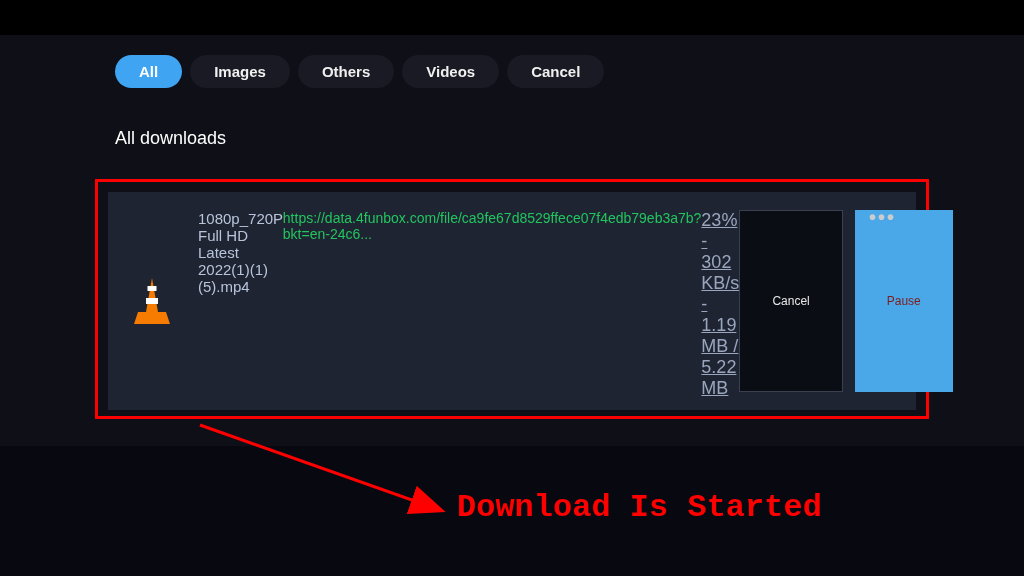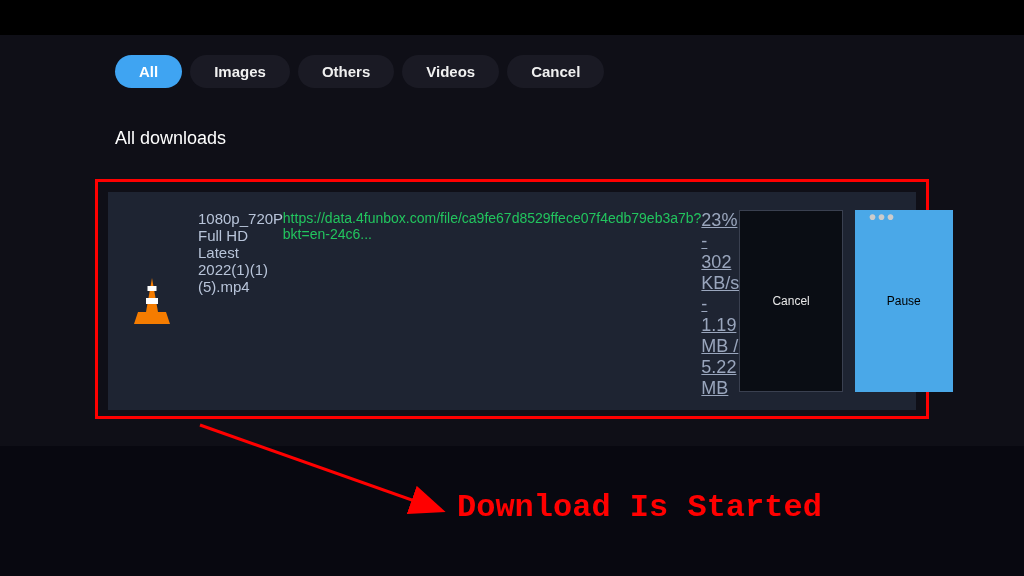--- a/index.html
+++ b/index.html
@@ -127,21 +127,21 @@
       border: none;
       cursor: pointer;
     }
     .btn-cancel {
       background: #0a0d14;
       color: #e8e8e8;
       border: 1px solid #3a4050;
     }
     .btn-pause {
       background: #4aa8e8;
-      color: #000000;
+      color: #7f1d1d;
     }
     .more-icon {
       position: absolute;
       top: 14px;
       right: 20px;
       color: #ccc;
       font-size: 20px;
       font-weight: bold;
       letter-spacing: 2px;
       cursor: pointer;

